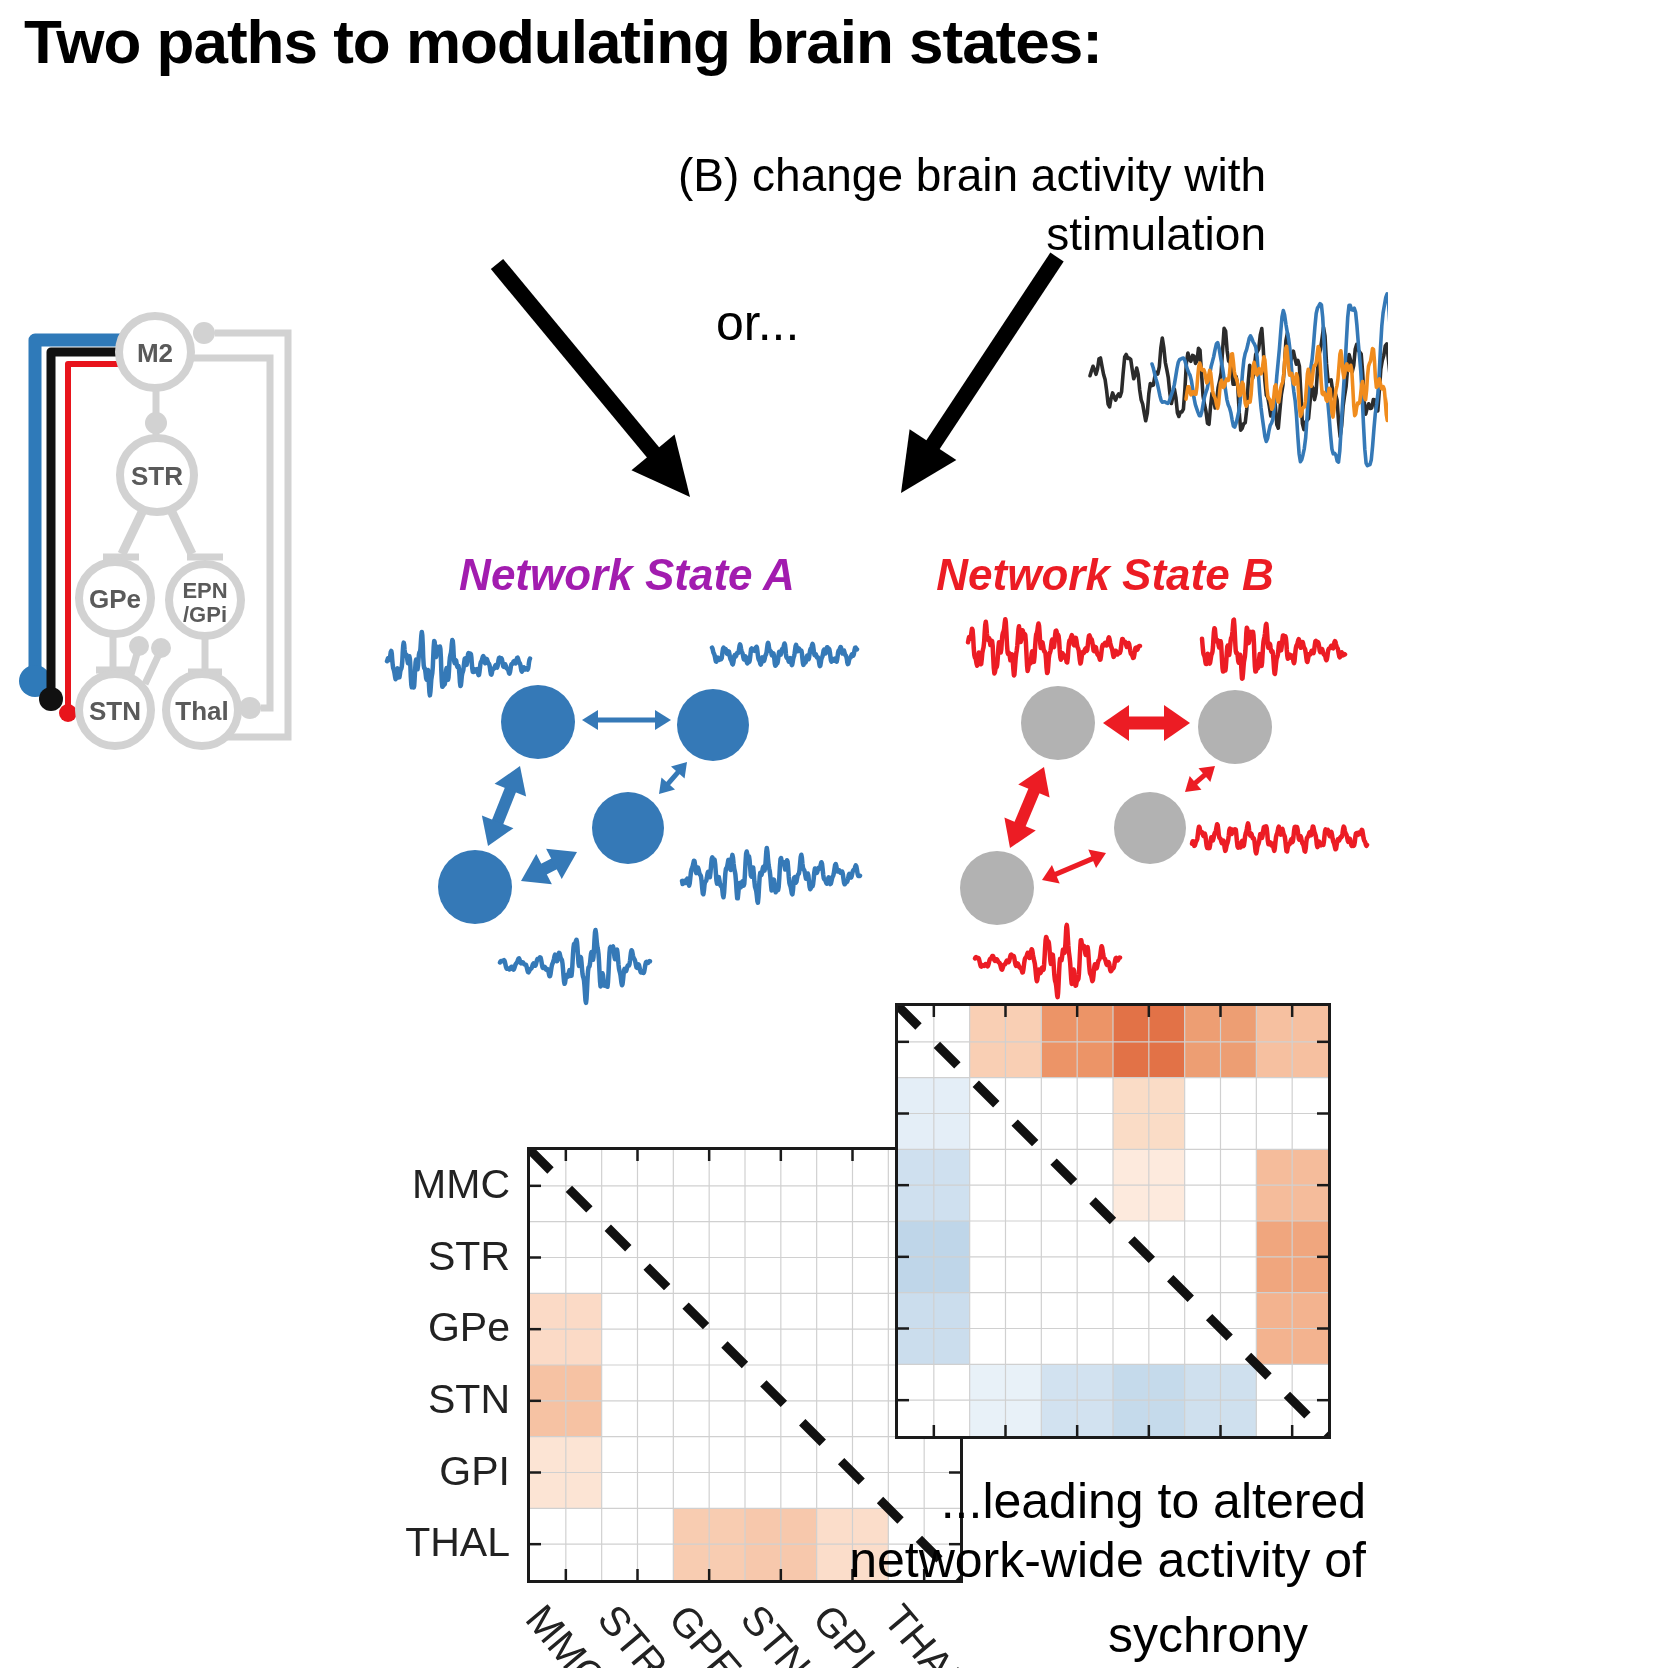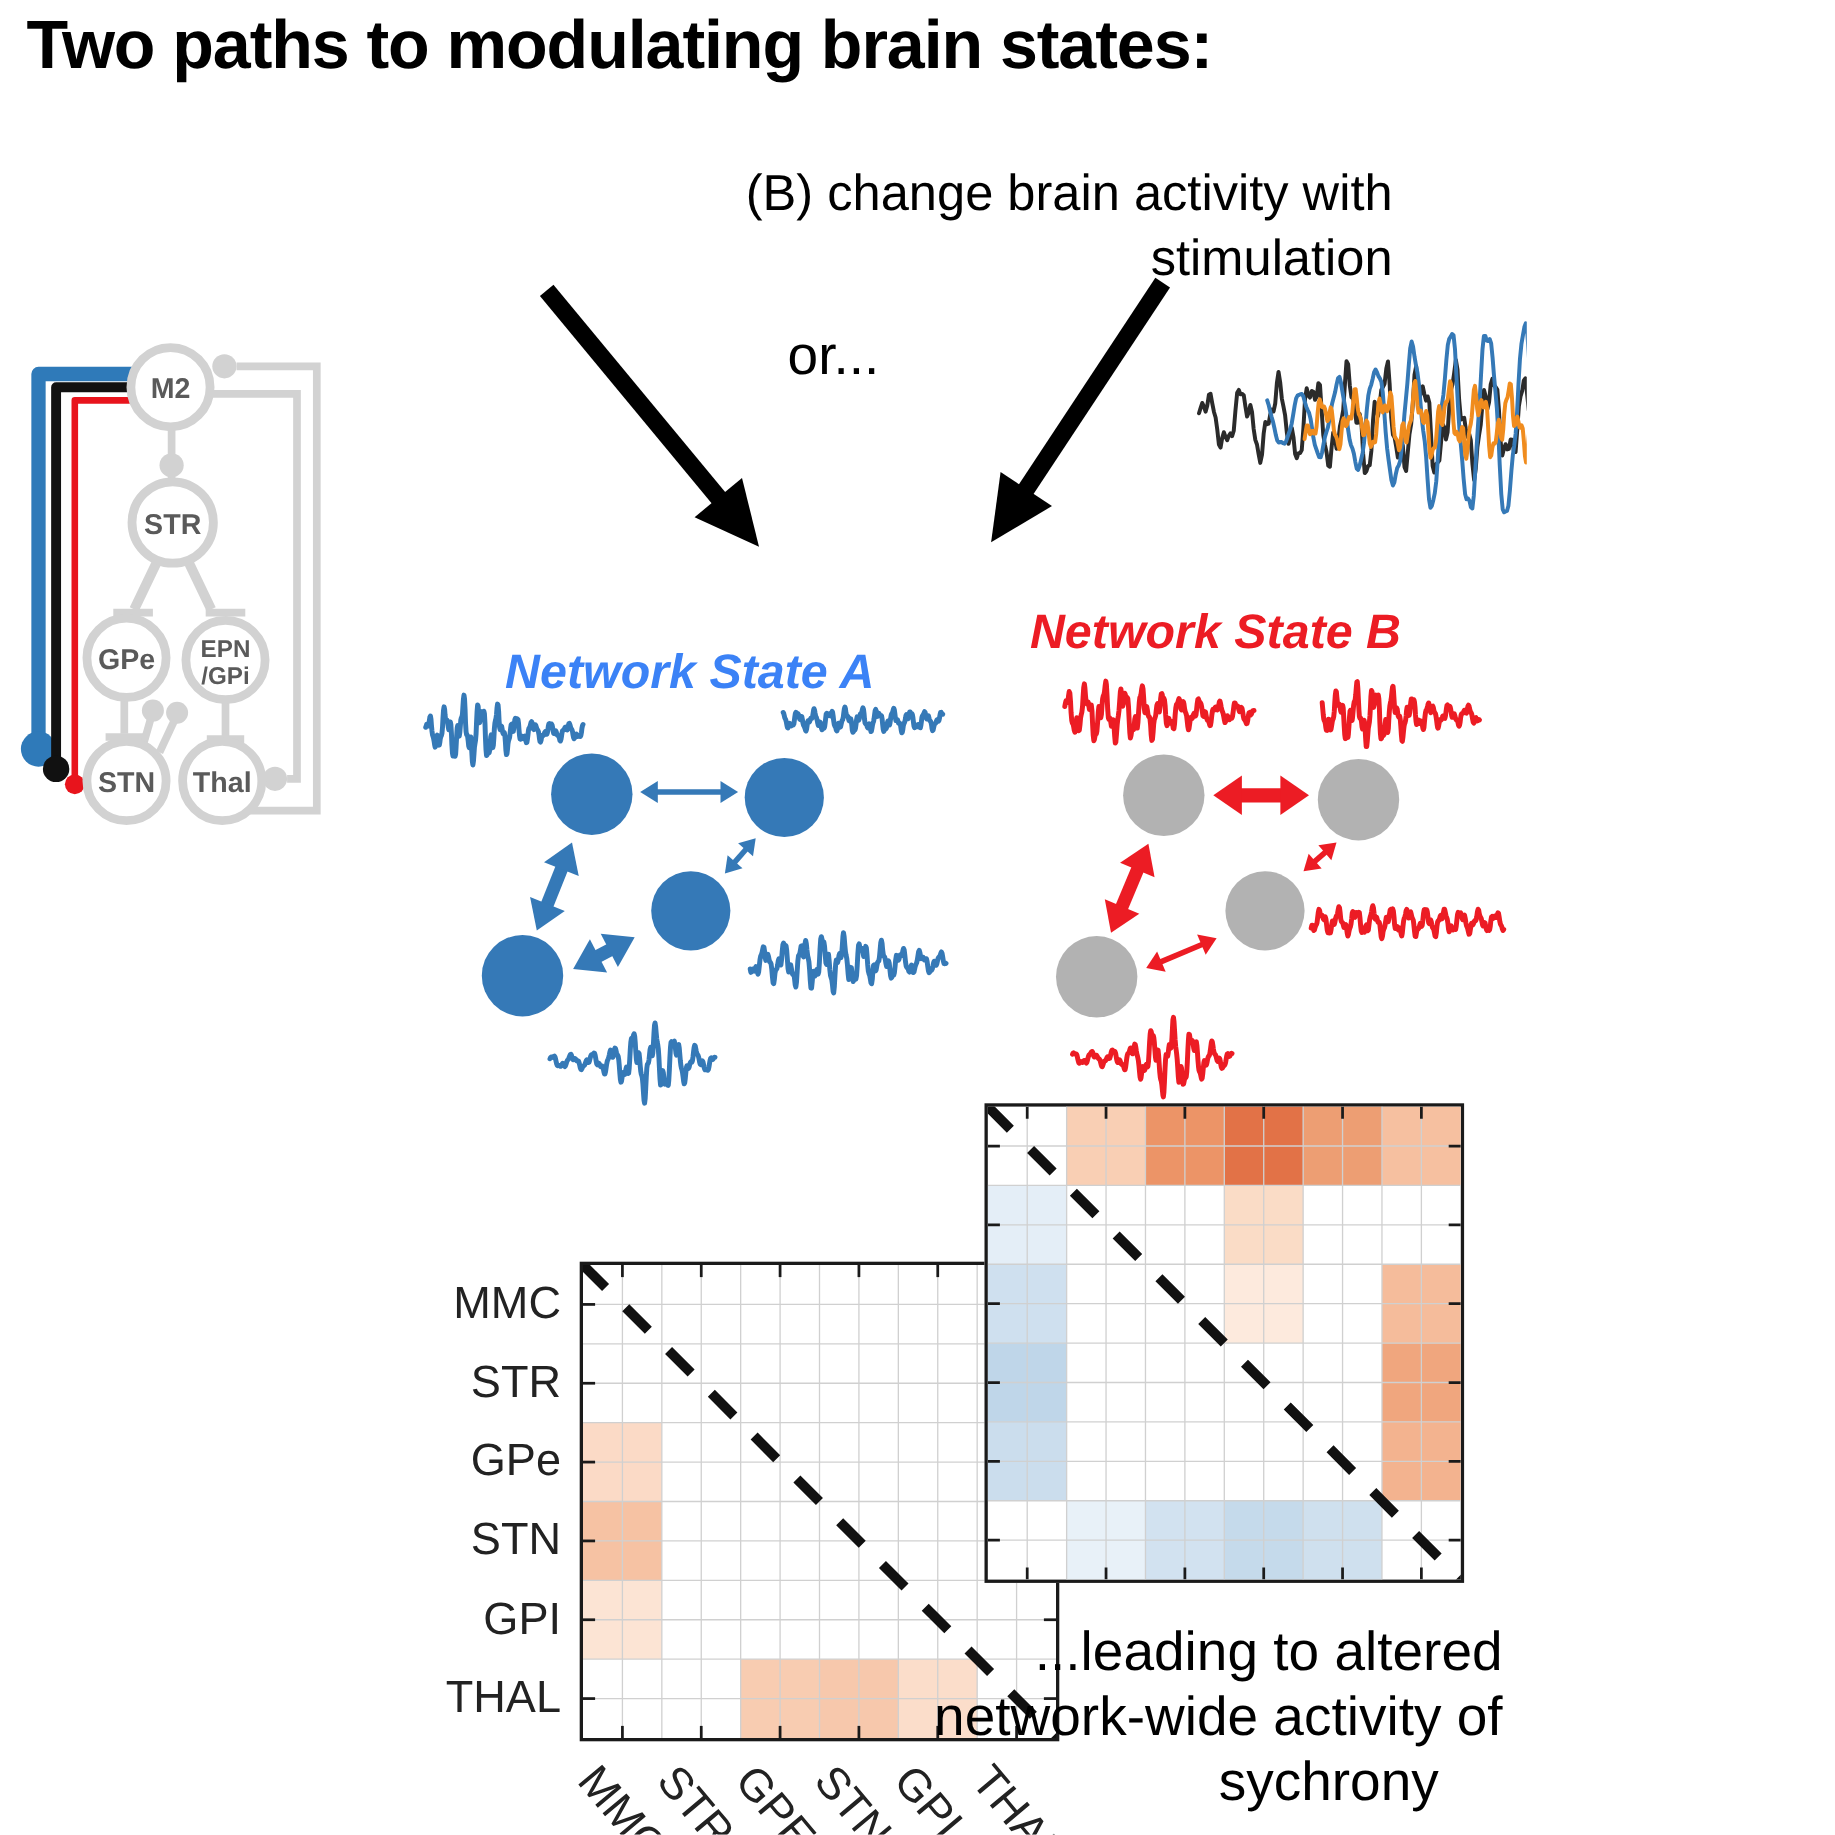--- a/index.html
+++ b/index.html
@@ -9,21 +9,21 @@
   .plabel{position:absolute;top:146px;font-size:46px;line-height:1.28;}
   .plabel.a{left:44px;}
   .plabel.b{right:122px;text-align:right;}
   .or{position:absolute;left:716px;top:294px;font-size:50px;}
   .net-title{position:absolute;top:550px;width:380px;text-align:center;
              font-size:44px;font-weight:bold;font-style:italic;}
   #nta{left:437px;}
   #ntb{left:915px;}
   .scalebar-label{position:absolute;left:1486px;top:460px;font-size:21px;}
   .conclusion{position:absolute;right:22px;top:1472px;text-align:right;font-size:50px;line-height:1.18;}
-  .conclusion .pad{padding-right:58px;}
+  .conclusion .pad{padding-right:58px;margin-top:16px;}
   .mat{position:absolute;background:#ffffff;border:3px solid #1a1a1a;}
   .mlabel{position:absolute;font-size:41px;color:#222;}
   .rowlab{width:220px;text-align:right;}
   .collab{transform-origin:0 0;transform:rotate(50deg);white-space:nowrap;}
   svg{position:absolute;display:block;}
 </style>
 </head>
 <body>
 
 <div class="canvas" id="canvas">
@@ -86,21 +86,21 @@
     </svg>
 
   <svg id="stim-plot" style="left:1078px;top:270px" width="480" height="225" viewBox="0 0 480 225">
       <path d="M12.0 105.7 L13.5 100.8 L15.0 96.3 L16.5 99.7 L18.0 104.3 L19.5 98.9 L21.0 88.8 L22.5 88.0 L24.1 96.9 L25.6 104.5 L27.1 109.5 L28.6 120.4 L30.1 134.1 L31.6 136.9 L33.1 128.2 L34.6 122.9 L36.1 127.1 L37.6 130.2 L39.1 126.2 L40.6 123.9 L42.1 126.5 L43.6 121.6 L45.1 103.6 L46.7 87.0 L48.2 84.5 L49.7 88.4 L51.2 88.1 L52.7 89.3 L54.2 99.6 L55.7 108.7 L57.2 105.0 L58.7 98.1 L60.2 104.4 L61.7 120.0 L63.2 129.9 L64.7 134.1 L66.2 142.9 L67.7 150.8 L69.3 143.2 L70.8 124.1 L72.3 113.6 L73.8 115.7 L75.3 115.1 L76.8 106.7 L78.3 102.3 L79.8 104.0 L81.3 96.8 L82.8 78.3 L84.3 68.1 L85.8 77.5 L87.3 92.3 L88.8 99.6 L90.3 107.7 L91.9 123.6 L93.4 133.5 L94.9 126.9 L96.4 119.1 L97.9 127.5 L99.4 142.8 L100.9 146.5 L102.4 142.0 L103.9 141.9 L105.4 139.2 L106.9 119.4 L108.4 92.8 L109.9 83.0 L111.4 89.4 L112.9 91.4 L114.5 85.4 L116.0 86.1 L117.5 93.5 L119.0 90.6 L120.5 78.3 L122.0 80.1 L123.5 103.0 L125.0 125.7 L126.5 134.5 L128.0 141.4 L129.5 153.3 L131.0 154.3 L132.5 137.1 L134.0 123.1 L135.5 128.5 L137.1 137.9 L138.6 131.5 L140.1 117.7 L141.6 111.2 L143.1 102.8 L144.6 80.0 L146.1 58.3 L147.6 61.0 L149.1 80.4 L150.6 91.1 L152.1 92.4 L153.6 101.1 L155.1 114.3 L156.6 114.3 L158.1 106.4 L159.7 115.4 L161.2 142.2 L162.7 160.1 L164.2 158.3 L165.7 153.6 L167.2 152.9 L168.7 139.9 L170.2 112.3 L171.7 95.2 L173.2 101.1 L174.7 108.3 L176.2 98.4 L177.7 84.5 L179.2 81.9 L180.7 79.0 L182.3 65.0 L183.8 58.6 L185.3 78.9 L186.8 110.1 L188.3 125.1 L189.8 127.6 L191.3 136.3 L192.8 146.0 L194.3 140.1 L195.8 128.5 L197.3 135.1 L198.8 154.5 L200.3 158.2 L201.8 141.2 L203.3 125.0 L204.9 115.4 L206.4 96.8 L207.9 70.9 L209.4 63.0 L210.9 78.7 L212.4 91.7 L213.9 86.8 L215.4 81.2 L216.9 88.3 L218.4 94.2 L219.9 90.4 L221.4 96.1 L222.9 124.4 L224.4 153.6 L225.9 159.6 L227.5 152.0 L229.0 150.5 L230.5 148.6 L232.0 132.5 L233.5 115.6 L235.0 118.3 L236.5 129.6 L238.0 123.0 L239.5 100.3 L241.0 84.6 L242.5 79.3 L244.0 68.8 L245.5 57.2 L247.0 66.0 L248.5 93.4 L250.1 111.4 L251.6 110.4 L253.1 109.9 L254.6 120.5 L256.1 127.2 L257.6 124.4 L259.1 130.3 L260.6 152.1 L262.1 166.5 L263.6 156.1 L265.1 136.3 L266.6 125.6 L268.1 116.4 L269.6 98.0 L271.1 84.5 L272.7 90.7 L274.2 101.9 L275.7 95.7 L277.2 79.3 L278.7 74.4 L280.2 80.3 L281.7 81.9 L283.2 84.1 L284.7 103.1 L286.2 131.4 L287.7 144.1 L289.2 138.0 L290.7 133.8 L292.2 138.5 L293.7 138.0 L295.3 129.6 L296.8 129.7 L298.3 140.5 L299.8 140.9 L301.3 121.1 L302.8 99.3 L304.3 90.4 L305.8 85.4 L307.3 75.8 L308.8 73.9 L310.3 88.4 L311.8 102.9 L313.3 101.0 L314.8 93.1 L316.3 97.0 L317.9 108.5 L319.4 114.3 L320.9 119.5 L322.4 135.5 L323.9 152.9 L325.4 152.4 L326.9 137.3 L328.4 127.0 L329.9 125.2 L331.4 119.3 L332.9 109.1 L334.4 107.6 L335.9 113.6 L337.4 109.8 L338.9 92.6 L340.5 79.6 L342.0 80.4 L343.5 84.8 L345.0 85.9 L346.5 93.5 L348.0 111.3 L349.5 124.1 L351.0 121.7 L352.5 116.1 L354.0 120.6 L355.5 128.9 L357.0 130.5 L358.5 130.8 L360.0 137.8 L361.5 142.4 L363.1 131.9 L364.6 113.5 L366.1 103.4 L367.6 101.8 L369.1 97.9 L370.6 92.5 L372.1 95.1 L373.6 102.5 L375.1 101.1 L376.6 91.5 L378.1 88.5 L379.6 96.9 L381.1 106.0 L382.6 111.0 L384.1 119.4 L385.7 132.3 L387.2 137.5 L388.7 130.1 L390.2 122.3 L391.7 123.2 L393.2 125.9 L394.7 122.7 L396.2 119.0 L397.7 120.4 L399.2 118.9 L400.7 107.1 L402.2 93.3 L403.7 89.6 L405.2 93.3 L406.7 94.9 L408.3 95.8 L409.8 102.6 L411.3 110.9 L412.8 111.2 L414.3 106.2 L415.8 107.7 L417.3 116.8 L418.8 123.8 L420.3 125.9 L421.8 129.4 L423.3 134.2 L424.8 131.5 L426.3 120.3 L427.8 111.7 L429.3 111.3 L430.9 111.9 L432.4 108.1 L433.9 105.0 L435.4 106.3 L436.9 105.1 L438.4 97.4 L439.9 91.2 L441.4 94.4 L442.9 102.5 L444.4 107.3 L445.9 110.7 L447.4 117.4 L448.9 123.2 L450.4 121.6 L451.9 116.7 L453.5 117.8 L455.0 123.6 L456.5 125.9 L458.0 123.6 L459.5 122.5 L461.0 121.9 L462.5 115.7 L464.0 105.1" fill="none" stroke="#2b2b2b" stroke-width="3.6" stroke-linejoin="round" stroke-linecap="round"></path>
       <path d="M74.0 94.0 L75.3 98.0 L76.6 103.6 L77.9 108.7 L79.3 113.5 L80.6 119.3 L81.9 125.7 L83.2 130.6 L84.5 132.3 L85.8 131.9 L87.1 131.9 L88.4 132.9 L89.8 133.4 L91.1 131.5 L92.4 127.6 L93.7 123.7 L95.0 120.0 L96.3 114.9 L97.6 107.1 L99.0 98.5 L100.3 92.2 L101.6 89.6 L102.9 89.0 L104.2 88.3 L105.5 88.1 L106.8 90.3 L108.1 95.0 L109.5 99.7 L110.8 102.8 L112.1 105.4 L113.4 110.6 L114.7 119.0 L116.0 127.9 L117.3 134.4 L118.7 138.6 L120.0 142.3 L121.3 145.6 L122.6 145.8 L123.9 141.3 L125.2 133.7 L126.5 127.1 L127.8 122.8 L129.2 118.6 L130.5 111.9 L131.8 103.6 L133.1 96.5 L134.4 91.6 L135.7 86.6 L137.0 79.9 L138.4 73.8 L139.7 72.6 L141.0 77.6 L142.3 85.7 L143.6 93.2 L144.9 100.2 L146.2 109.2 L147.5 120.1 L148.9 129.6 L150.2 134.8 L151.5 137.7 L152.8 142.4 L154.1 149.8 L155.4 156.1 L156.7 157.1 L158.1 153.2 L159.4 147.8 L160.7 141.9 L162.0 132.7 L163.3 118.4 L164.6 102.0 L165.9 89.7 L167.2 83.4 L168.6 79.6 L169.9 74.3 L171.2 68.3 L172.5 65.9 L173.8 68.3 L175.1 71.9 L176.4 74.0 L177.8 77.2 L179.1 86.9 L180.4 103.9 L181.7 122.8 L183.0 137.4 L184.3 147.7 L185.6 157.1 L186.9 166.4 L188.3 171.4 L189.6 168.6 L190.9 161.1 L192.2 155.4 L193.5 153.2 L194.8 149.5 L196.1 138.8 L197.5 122.4 L198.8 106.2 L200.1 92.7 L201.4 78.9 L202.7 62.1 L204.0 46.8 L205.3 40.5 L206.6 45.1 L208.0 54.7 L209.3 62.4 L210.6 68.8 L211.9 79.0 L213.2 94.5 L214.5 110.1 L215.8 121.4 L217.2 131.0 L218.5 145.6 L219.8 165.8 L221.1 183.7 L222.4 191.6 L223.7 189.8 L225.0 184.7 L226.3 178.6 L227.7 167.5 L229.0 148.2 L230.3 125.2 L231.6 107.5 L232.9 97.5 L234.2 88.8 L235.5 74.6 L236.9 56.9 L238.2 43.5 L239.5 38.0 L240.8 36.0 L242.1 33.7 L243.4 34.8 L244.7 47.2 L246.0 71.4 L247.4 98.5 L248.7 119.3 L250.0 133.9 L251.3 148.6 L252.6 165.5 L253.9 179.0 L255.2 183.8 L256.6 183.3 L257.9 185.3 L259.2 191.1 L260.5 192.2 L261.8 180.8 L263.1 159.0 L264.4 135.7 L265.7 115.5 L267.1 95.0 L268.4 70.7 L269.7 47.8 L271.0 35.4 L272.3 35.4 L273.6 39.7 L274.9 40.1 L276.3 38.2 L277.6 42.2 L278.9 55.2 L280.2 71.8 L281.5 86.3 L282.8 101.4 L284.1 123.6 L285.4 152.9 L286.8 179.2 L288.1 193.1 L289.4 195.7 L290.7 195.0 L292.0 194.5 L293.3 189.7 L294.6 176.2 L296.0 158.1 L297.3 143.6 L298.6 134.7 L299.9 123.8 L301.2 103.9 L302.5 78.1 L303.8 56.1 L305.1 42.9 L306.5 34.7 L307.8 27.3 L309.1 23.9 L310.4 31.7 L311.7 50.9 L313.0 72.6 L314.3 88.2 L315.7 98.9 L317.0 111.9 L318.3 130.2 L319.6 148.4 L320.9 160.7 L322.2 169.1 L323.5 179.5 L324.8 192.0 L326.2 198.6 L327.5 192.2 L328.8 175.3 L330.1 156.7 L331.4 141.1 L332.7 125.3 L334.0 105.7 L335.4 85.9 L336.7 72.8 L338.0 67.7 L339.3 64.1 L340.6 55.9 L341.9 45.8 L343.2 41.5 L344.5 46.6 L345.9 56.9 L347.2 67.4 L348.5 79.3 L349.8 97.3 L351.1 120.7 L352.4 141.9 L353.7 154.1 L355.1 158.7 L356.4 162.4 L357.7 168.0 L359.0 171.8 L360.3 169.5 L361.6 162.9 L362.9 157.2 L364.2 153.2 L365.6 145.6 L366.9 130.0 L368.2 109.3 L369.5 91.1 L370.8 79.1 L372.1 70.9 L373.4 63.1 L374.8 57.3 L376.1 57.9 L377.4 65.3 L378.7 74.0 L380.0 79.2 L381.3 82.4 L382.6 89.0 L383.9 101.2 L385.3 115.2 L386.6 126.8 L387.9 136.2 L389.2 146.6 L390.5 157.7 L391.8 164.8 L393.1 163.8 L394.5 156.5 L395.8 148.5 L397.1 142.6 L398.4 136.5 L399.7 127.4 L401.0 116.7 L402.3 108.1 L403.6 102.5 L405.0 96.6 L406.3 87.5 L407.6 77.2 L408.9 70.9 L410.2 70.7 L411.5 74.4 L412.8 78.6 L414.2 83.7 L415.5 92.0 L416.8 103.4 L418.1 114.1 L419.4 120.7 L420.7 124.3 L422.0 128.6 L423.3 135.1 L424.7 141.4 L426.0 144.5 L427.3 144.6 L428.6 144.3 L429.9 143.9 L431.2 140.8 L432.5 132.9 L433.9 122.1 L435.2 112.3 L436.5 105.9 L437.8 101.1 L439.1 95.8 L440.4 90.7 L441.7 88.0 L443.0 88.4 L444.4 89.4 L445.7 88.9 L447.0 88.1 L448.3 90.1 L449.6 96.0 L450.9 103.8 L452.2 110.8 L453.6 116.8 L454.9 123.2 L456.2 130.2 L457.5 135.4 L458.8 136.6 L460.1 135.0 L461.4 133.4 L462.7 133.1 L464.1 132.5 L465.4 129.7 L466.7 125.1 L468.0 120.5" fill="none" stroke="#3579b7" stroke-width="3.6" stroke-linejoin="round" stroke-linecap="round"></path>
       <path d="M108.0 129.1 L109.0 122.4 L110.0 116.7 L111.0 116.8 L111.9 121.2 L112.9 124.8 L113.9 124.3 L114.9 121.9 L115.9 121.8 L116.9 124.2 L117.9 124.2 L118.9 117.6 L119.8 105.9 L120.8 95.9 L121.8 93.0 L122.8 96.2 L123.8 99.9 L124.8 100.4 L125.8 99.7 L126.7 102.1 L127.7 108.0 L128.7 112.8 L129.7 111.4 L130.7 105.0 L131.7 100.3 L132.7 102.9 L133.7 111.9 L134.6 120.8 L135.6 125.2 L136.6 126.7 L137.6 129.7 L138.6 135.1 L139.6 138.3 L140.6 134.0 L141.5 123.3 L142.5 113.2 L143.5 110.3 L144.5 113.8 L145.5 117.4 L146.5 116.2 L147.5 111.8 L148.5 109.2 L149.4 110.3 L150.4 110.5 L151.4 104.6 L152.4 93.3 L153.4 84.1 L154.4 83.8 L155.4 92.0 L156.3 101.5 L157.3 106.7 L158.3 108.4 L159.3 112.0 L160.3 119.2 L161.3 125.7 L162.3 125.3 L163.3 118.4 L164.2 112.2 L165.2 114.0 L166.2 123.5 L167.2 133.1 L168.2 136.3 L169.2 134.0 L170.2 131.7 L171.1 132.4 L172.1 132.0 L173.1 124.5 L174.1 110.1 L175.1 96.7 L176.1 92.3 L177.1 97.2 L178.1 103.7 L179.0 104.8 L180.0 101.1 L181.0 98.6 L182.0 100.8 L183.0 103.9 L184.0 101.6 L185.0 93.3 L185.9 86.7 L186.9 90.0 L187.9 103.2 L188.9 118.1 L189.9 126.7 L190.9 128.6 L191.9 129.9 L192.9 134.7 L193.8 139.3 L194.8 136.9 L195.8 126.8 L196.8 116.5 L197.8 114.8 L198.8 122.3 L199.8 130.9 L200.7 132.1 L201.7 125.5 L202.7 117.9 L203.7 114.4 L204.7 112.2 L205.7 104.7 L206.7 90.9 L207.7 78.4 L208.6 76.3 L209.6 85.9 L210.6 98.6 L211.6 105.1 L212.6 104.5 L213.6 103.3 L214.6 107.1 L215.5 113.2 L216.5 114.5 L217.5 109.0 L218.5 103.7 L219.5 107.7 L220.5 122.2 L221.5 138.3 L222.5 146.2 L223.4 144.1 L224.4 139.1 L225.4 137.3 L226.4 137.0 L227.4 131.2 L228.4 117.8 L229.4 103.9 L230.3 99.2 L231.3 105.5 L232.3 114.6 L233.3 116.3 L234.3 108.9 L235.3 99.6 L236.3 95.5 L237.3 95.4 L238.2 92.6 L239.2 84.2 L240.2 76.6 L241.2 79.2 L242.2 94.1 L243.2 112.5 L244.2 123.6 L245.1 124.6 L246.1 122.5 L247.1 124.4 L248.1 129.7 L249.1 131.2 L250.1 125.4 L251.1 118.2 L252.1 118.9 L253.0 129.9 L254.0 142.9 L255.0 147.1 L256.0 139.6 L257.0 127.7 L258.0 119.6 L259.0 115.6 L259.9 109.3 L260.9 97.0 L261.9 84.3 L262.9 80.8 L263.9 89.2 L264.9 101.8 L265.9 107.6 L266.9 103.4 L267.8 96.0 L268.8 93.8 L269.8 97.5 L270.8 100.5 L271.8 98.3 L272.8 95.3 L273.8 100.3 L274.7 116.1 L275.7 135.0 L276.7 145.6 L277.7 144.0 L278.7 137.0 L279.7 133.0 L280.7 133.5 L281.7 132.3 L282.6 124.8 L283.6 115.0 L284.6 111.6 L285.6 118.1 L286.6 127.7 L287.6 129.7 L288.6 120.3 L289.5 106.1 L290.5 96.4 L291.5 93.3 L292.5 91.3 L293.5 85.3 L294.5 78.6 L295.5 79.4 L296.5 91.3 L297.4 107.5 L298.4 117.3 L299.4 116.4 L300.4 110.6 L301.4 108.8 L302.4 113.3 L303.4 118.5 L304.3 118.9 L305.3 116.7 L306.3 119.4 L307.3 130.7 L308.3 144.4 L309.3 150.4 L310.3 144.3 L311.3 131.7 L312.2 122.0 L313.2 118.2 L314.2 115.5 L315.2 108.7 L316.2 99.7 L317.2 95.7 L318.2 100.8 L319.1 109.9 L320.1 113.3 L321.1 106.7 L322.1 95.3 L323.1 88.3 L324.1 89.0 L325.1 92.7 L326.1 93.8 L327.0 93.2 L328.0 97.1 L329.0 109.3 L330.0 125.0 L331.0 134.8 L332.0 133.7 L333.0 126.5 L333.9 121.9 L334.9 123.4 L335.9 126.8 L336.9 126.4 L337.9 122.5 L338.9 121.1 L339.9 126.3 L340.9 134.1 L341.8 136.0 L342.8 127.7 L343.8 113.5 L344.8 102.3 L345.8 98.3 L346.8 97.8 L347.8 95.4 L348.7 90.9 L349.7 89.8 L350.7 96.0 L351.7 106.3 L352.7 112.4 L353.7 109.8 L354.7 102.3 L355.7 98.0 L356.6 100.9 L357.6 107.6 L358.6 112.1 L359.6 113.7 L360.6 116.8 L361.6 125.3 L362.6 136.2 L363.5 142.1 L364.5 138.4 L365.5 128.5 L366.5 120.3 L367.5 118.1 L368.5 119.2 L369.5 118.1 L370.5 113.7 L371.4 110.4 L372.4 112.2 L373.4 117.0 L374.4 118.2 L375.4 111.5 L376.4 100.1 L377.4 91.6 L378.3 90.3 L379.3 93.8 L380.3 96.6 L381.3 97.2 L382.3 99.0 L383.3 105.8 L384.3 115.7 L385.3 122.5 L386.2 121.7 L387.2 115.8 L388.2 111.7 L389.2 113.6 L390.2 119.4 L391.2 123.6 L392.2 124.1 L393.1 124.2 L394.1 127.4 L395.1 132.8 L396.1 134.6 L397.1 128.8 L398.1 117.8 L399.1 108.3 L400.1 104.9 L401.0 105.9 L402.0 106.3 L403.0 104.0 L404.0 101.7" fill="none" stroke="#f08c1e" stroke-width="3.6" stroke-linejoin="round" stroke-linecap="round"></path>
       <line x1="410" y1="183" x2="467" y2="183" stroke="#000" stroke-width="8"></line>
     </svg>
   <div class="scalebar-label">100ms</div>
 
-  <div class="net-title" id="nta" style="color: #3b82f6; margin-top: 36px;">Network State A</div>
+  <div class="net-title" id="nta" style="color: #a21caf;">Network State A</div>
   <div class="net-title" id="ntb" style="color: rgb(236, 28, 36);">Network State B</div>
 
   <svg id="net-a" style="left:370px;top:590px" width="510" height="455" viewBox="0 0 510 455">
       <path d="M17.0 71.2 L17.5 69.8 L18.0 68.3 L18.4 68.1 L18.9 69.2 L19.4 69.9 L19.9 68.7 L20.3 65.3 L20.8 61.9 L21.3 60.9 L21.8 63.7 L22.2 69.2 L22.7 74.6 L23.2 78.1 L23.7 79.6 L24.1 81.0 L24.6 83.6 L25.1 87.0 L25.6 89.2 L26.1 88.3 L26.5 84.4 L27.0 80.1 L27.5 78.3 L28.0 80.3 L28.4 84.4 L28.9 87.4 L29.4 87.3 L29.9 84.5 L30.3 81.3 L30.8 79.6 L31.3 78.7 L31.8 76.5 L32.3 71.0 L32.7 63.0 L33.2 55.7 L33.7 52.6 L34.2 54.8 L34.6 59.9 L35.1 64.3 L35.6 65.8 L36.1 65.0 L36.5 64.8 L37.0 67.1 L37.5 70.9 L38.0 73.3 L38.5 72.1 L38.9 68.6 L39.4 66.3 L39.9 68.9 L40.4 76.8 L40.8 86.9 L41.3 94.5 L41.8 97.3 L42.3 96.7 L42.7 95.7 L43.2 96.4 L43.7 97.5 L44.2 95.8 L44.6 89.4 L45.1 80.0 L45.6 72.1 L46.1 69.6 L46.6 72.7 L47.0 77.5 L47.5 79.3 L48.0 76.0 L48.5 69.9 L48.9 64.7 L49.4 62.5 L49.9 61.9 L50.4 59.3 L50.8 53.1 L51.3 45.7 L51.8 41.9 L52.3 45.3 L52.8 55.2 L53.2 66.9 L53.7 75.1 L54.2 78.0 L54.7 78.1 L55.1 79.4 L55.6 83.4 L56.1 88.1 L56.6 89.7 L57.0 86.8 L57.5 81.9 L58.0 80.0 L58.5 84.4 L58.9 93.5 L59.4 102.2 L59.9 105.4 L60.4 102.0 L60.9 95.3 L61.3 89.4 L61.8 86.1 L62.3 83.1 L62.8 77.1 L63.2 67.3 L63.7 56.9 L64.2 50.9 L64.7 52.2 L65.1 58.7 L65.6 65.2 L66.1 67.0 L66.6 63.9 L67.0 59.1 L67.5 56.9 L68.0 58.3 L68.5 60.8 L69.0 61.2 L69.4 58.7 L69.9 56.5 L70.4 58.9 L70.9 67.8 L71.3 80.4 L71.8 91.4 L72.3 96.8 L72.8 96.3 L73.2 93.7 L73.7 92.6 L74.2 93.6 L74.7 94.3 L75.2 91.8 L75.6 86.0 L76.1 80.1 L76.6 78.0 L77.1 81.0 L77.5 86.5 L78.0 89.7 L78.5 87.5 L79.0 80.6 L79.4 72.8 L79.9 67.4 L80.4 64.9 L80.9 63.0 L81.4 59.3 L81.8 54.0 L82.3 50.1 L82.8 50.9 L83.3 56.8 L83.7 65.1 L84.2 71.4 L84.7 73.3 L85.2 71.8 L85.6 70.0 L86.1 70.5 L86.6 73.4 L87.1 76.2 L87.5 77.1 L88.0 76.2 L88.5 76.0 L89.0 79.0 L89.5 85.3 L89.9 92.1 L90.4 96.0 L90.9 95.2 L91.4 90.9 L91.8 86.2 L92.3 83.3 L92.8 81.9 L93.3 80.2 L93.7 76.8 L94.2 72.2 L94.7 68.7 L95.2 68.3 L95.7 70.9 L96.1 74.0 L96.6 74.9 L97.1 72.5 L97.6 68.2 L98.0 64.5 L98.5 63.1 L99.0 63.7 L99.5 64.5 L99.9 64.3 L100.4 63.6 L100.9 64.2 L101.4 67.6 L101.8 73.1 L102.3 78.7 L102.8 81.9 L103.3 82.0 L103.8 80.4 L104.2 79.1 L104.7 79.3 L105.2 80.6 L105.7 81.5 L106.1 81.0 L106.6 79.7 L107.1 79.2 L107.6 80.4 L108.0 83.0 L108.5 85.1 L109.0 84.8 L109.5 81.8 L110.0 77.6 L110.4 74.0 L110.9 72.0 L111.4 71.2 L111.9 70.3 L112.3 68.6 L112.8 66.8 L113.3 66.1 L113.8 67.4 L114.2 70.2 L114.7 72.6 L115.2 73.2 L115.7 71.9 L116.1 69.9 L116.6 68.9 L117.1 69.6 L117.6 71.2 L118.1 72.7 L118.5 73.4 L119.0 73.9 L119.5 75.2 L120.0 78.0 L120.4 81.4 L120.9 84.1 L121.4 84.6 L121.9 83.0 L122.3 80.6 L122.8 79.0 L123.3 78.5 L123.8 78.7 L124.3 78.4 L124.7 77.2 L125.2 75.8 L125.7 75.1 L126.2 75.8 L126.6 77.1 L127.1 77.5 L127.6 76.2 L128.1 73.2 L128.5 70.1 L129.0 68.1 L129.5 67.7 L130.0 68.2 L130.4 68.5 L130.9 68.3 L131.4 68.2 L131.9 69.2 L132.4 71.6 L132.8 74.5 L133.3 76.6 L133.8 76.9 L134.3 75.8 L134.7 74.5 L135.2 74.3 L135.7 75.5 L136.2 77.2 L136.6 78.3 L137.1 78.7 L137.6 78.8 L138.1 79.6 L138.6 81.3 L139.0 83.1 L139.5 83.6 L140.0 82.1 L140.5 79.1 L140.9 76.2 L141.4 74.3 L141.9 73.8 L142.4 73.8 L142.8 73.3 L143.3 72.1 L143.8 71.1 L144.3 71.0 L144.7 72.0 L145.2 73.3 L145.7 73.5 L146.2 72.1 L146.7 69.8 L147.1 67.9 L147.6 67.6 L148.1 68.8 L148.6 70.6 L149.0 72.0 L149.5 72.7 L150.0 73.6 L150.5 75.4 L150.9 78.0 L151.4 80.5 L151.9 81.6 L152.4 80.8 L152.8 79.0 L153.3 77.5 L153.8 77.3 L154.3 78.2 L154.8 79.3 L155.2 79.5 L155.7 78.9 L156.2 78.3 L156.7 78.4 L157.1 79.1 L157.6 79.5 L158.1 78.5 L158.6 75.8 L159.0 72.3 L159.5 69.7 L160.0 68.6" fill="none" stroke="#3579b7" stroke-width="4.5" stroke-linejoin="round" stroke-linecap="round"></path>
       <path d="M342.0 57.7 L342.5 58.6 L343.0 60.7 L343.4 62.5 L343.9 63.5 L344.4 64.6 L344.9 66.6 L345.4 69.4 L345.9 71.5 L346.4 71.7 L346.8 70.0 L347.3 68.1 L347.8 67.6 L348.3 68.6 L348.8 69.8 L349.3 69.9 L349.7 69.0 L350.2 68.4 L350.7 68.6 L351.2 69.0 L351.7 68.1 L352.1 65.2 L352.6 61.4 L353.1 58.4 L353.6 57.6 L354.1 58.4 L354.6 59.2 L355.1 59.2 L355.5 59.0 L356.0 59.8 L356.5 61.8 L357.0 63.7 L357.5 64.1 L357.9 62.7 L358.4 61.3 L358.9 61.5 L359.4 63.8 L359.9 66.9 L360.4 69.1 L360.9 70.0 L361.3 70.8 L361.8 72.2 L362.3 74.0 L362.8 74.5 L363.3 72.7 L363.8 69.3 L364.2 66.2 L364.7 65.2 L365.2 65.8 L365.7 66.4 L366.2 65.7 L366.6 64.1 L367.1 63.0 L367.6 63.0 L368.1 63.1 L368.6 61.9 L369.1 59.0 L369.6 55.7 L370.0 54.3 L370.5 55.6 L371.0 58.4 L371.5 60.8 L372.0 62.1 L372.4 63.0 L372.9 64.8 L373.4 67.5 L373.9 69.5 L374.4 69.6 L374.9 67.8 L375.4 66.4 L375.8 66.9 L376.3 69.5 L376.8 72.2 L377.3 73.4 L377.8 72.9 L378.3 72.0 L378.7 71.9 L379.2 71.9 L379.7 70.5 L380.2 66.8 L380.7 62.2 L381.1 59.0 L381.6 58.5 L382.1 59.8 L382.6 60.8 L383.1 60.5 L383.6 59.3 L384.1 58.9 L384.5 59.8 L385.0 60.8 L385.5 60.4 L386.0 58.4 L386.5 56.7 L386.9 57.5 L387.4 61.0 L387.9 65.4 L388.4 68.6 L388.9 70.0 L389.4 70.7 L389.9 72.0 L390.3 73.9 L390.8 74.5 L391.3 72.9 L391.8 69.8 L392.3 67.4 L392.8 67.5 L393.2 69.5 L393.7 71.1 L394.2 70.6 L394.7 68.4 L395.2 66.2 L395.6 65.0 L396.1 64.2 L396.6 62.0 L397.1 58.1 L397.6 54.3 L398.1 52.8 L398.6 54.4 L399.0 57.7 L399.5 60.2 L400.0 60.9 L400.5 60.9 L401.0 61.7 L401.4 63.6 L401.9 65.4 L402.4 65.4 L402.9 64.1 L403.4 63.4 L403.9 65.4 L404.4 69.5 L404.8 73.7 L405.3 75.7 L405.8 75.3 L406.3 74.1 L406.8 73.7 L407.3 73.5 L407.7 72.1 L408.2 68.6 L408.7 64.3 L409.2 61.7 L409.7 61.9 L410.1 63.7 L410.6 64.8 L411.1 63.6 L411.6 61.1 L412.1 59.1 L412.6 58.6 L413.1 58.5 L413.5 57.4 L414.0 55.1 L414.5 53.5 L415.0 54.8 L415.5 58.9 L415.9 63.8 L416.4 67.1 L416.9 68.1 L417.4 68.1 L417.9 68.9 L418.4 70.7 L418.9 71.7 L419.3 70.9 L419.8 69.0 L420.3 68.1 L420.8 69.7 L421.3 72.8 L421.8 75.1 L422.2 74.7 L422.7 72.0 L423.2 69.0 L423.7 67.0 L424.2 65.7 L424.6 63.4 L425.1 59.7 L425.6 56.1 L426.1 54.9 L426.6 56.6 L427.1 59.6 L427.6 61.3 L428.0 60.7 L428.5 59.2 L429.0 58.5 L429.5 59.5 L430.0 60.8 L430.4 61.0 L430.9 60.4 L431.4 60.7 L431.9 63.5 L432.4 68.4 L432.9 72.9 L433.4 74.9 L433.8 74.3 L434.3 73.0 L434.8 72.4 L435.3 72.6 L435.8 72.0 L436.3 69.8 L436.7 67.0 L437.2 65.5 L437.7 66.4 L438.2 68.4 L438.7 69.1 L439.1 67.2 L439.6 63.6 L440.1 60.5 L440.6 58.9 L441.1 58.3 L441.6 57.1 L442.1 55.1 L442.5 53.9 L443.0 55.1 L443.5 58.8 L444.0 62.8 L444.5 65.1 L444.9 65.0 L445.4 64.1 L445.9 64.3 L446.4 65.9 L446.9 67.4 L447.4 67.8 L447.9 67.4 L448.3 67.8 L448.8 70.3 L449.3 73.8 L449.8 76.1 L450.3 75.6 L450.8 72.9 L451.2 69.8 L451.7 68.0 L452.2 67.0 L452.7 65.5 L453.2 63.0 L453.6 60.4 L454.1 59.6 L454.6 60.9 L455.1 62.9 L455.6 63.3 L456.1 61.5 L456.6 58.8 L457.0 57.2 L457.5 57.3 L458.0 58.3 L458.5 58.8 L459.0 58.8 L459.4 59.6 L459.9 62.3 L460.4 66.5 L460.9 70.2 L461.4 71.6 L461.9 70.7 L462.4 69.4 L462.8 69.1 L463.3 69.9 L463.8 70.5 L464.3 69.9 L464.8 68.7 L465.3 68.4 L465.7 69.7 L466.2 71.4 L466.7 71.6 L467.2 69.3 L467.7 65.6 L468.1 62.3 L468.6 60.7 L469.1 60.1 L469.6 59.4 L470.1 58.0 L470.6 57.0 L471.1 57.8 L471.5 60.2 L472.0 62.7 L472.5 63.5 L473.0 62.4 L473.5 60.9 L474.0 60.7 L474.4 62.1 L474.9 64.0 L475.4 65.2 L475.9 65.7 L476.4 66.9 L476.9 69.3 L477.3 72.4 L477.8 74.2 L478.3 73.7 L478.8 71.4 L479.3 69.0 L479.8 67.9 L480.2 67.8 L480.7 67.4 L481.2 66.2 L481.7 64.6 L482.2 64.1 L482.6 64.8 L483.1 65.7 L483.6 65.1 L484.1 62.7 L484.6 59.7 L485.1 57.7 L485.6 57.6 L486.0 58.4 L486.5 59.1 L487.0 59.3" fill="none" stroke="#3579b7" stroke-width="4.5" stroke-linejoin="round" stroke-linecap="round"></path>
       <path d="M312.0 290.9 L312.6 294.0 L313.2 293.5 L313.8 291.7 L314.4 291.0 L315.0 292.0 L315.6 292.8 L316.2 291.9 L316.7 289.7 L317.3 288.7 L317.9 290.5 L318.5 293.9 L319.1 295.6 L319.7 293.4 L320.3 288.0 L320.9 282.5 L321.5 279.3 L322.1 277.9 L322.7 276.3 L323.3 273.4 L323.9 270.8 L324.5 271.1 L325.1 275.2 L325.6 280.4 L326.2 283.1 L326.8 281.9 L327.4 278.9 L328.0 277.6 L328.6 279.4 L329.2 282.5 L329.8 284.5 L330.4 285.0 L331.0 286.4 L331.6 291.0 L332.2 298.0 L332.8 303.5 L333.4 304.2 L334.0 300.1 L334.5 294.9 L335.1 291.9 L335.7 291.3 L336.3 290.5 L336.9 287.5 L337.5 283.5 L338.1 281.7 L338.7 283.5 L339.3 286.8 L339.9 287.2 L340.5 282.5 L341.1 274.9 L341.7 269.0 L342.3 267.3 L342.9 268.6 L343.4 269.7 L344.0 269.3 L344.6 269.8 L345.2 274.2 L345.8 282.4 L346.4 290.4 L347.0 293.7 L347.6 291.6 L348.2 287.9 L348.8 287.1 L349.4 290.2 L350.0 294.2 L350.6 295.8 L351.2 295.3 L351.8 295.9 L352.3 299.8 L352.9 305.2 L353.5 307.3 L354.1 302.6 L354.7 293.0 L355.3 283.8 L355.9 278.9 L356.5 277.9 L357.1 276.8 L357.7 273.6 L358.3 270.0 L358.9 269.8 L359.5 274.0 L360.1 279.1 L360.7 279.9 L361.2 275.0 L361.8 268.1 L362.4 264.9 L363.0 267.7 L363.6 273.7 L364.2 278.6 L364.8 281.2 L365.4 284.5 L366.0 291.5 L366.6 301.2 L367.2 308.2 L367.8 308.3 L368.4 302.2 L369.0 295.4 L369.6 293.0 L370.1 295.0 L370.7 297.4 L371.3 296.4 L371.9 293.1 L372.5 291.3 L373.1 293.1 L373.7 295.6 L374.3 293.7 L374.9 284.9 L375.5 272.8 L376.1 263.8 L376.7 261.5 L377.3 264.0 L377.9 266.3 L378.5 266.3 L379.0 266.4 L379.6 270.3 L380.2 278.1 L380.8 285.2 L381.4 286.7 L382.0 282.4 L382.6 277.4 L383.2 277.4 L383.8 283.6 L384.4 291.6 L385.0 296.9 L385.6 298.8 L386.2 300.8 L386.8 305.5 L387.4 311.3 L387.9 312.7 L388.5 306.8 L389.1 295.8 L389.7 286.3 L390.3 282.7 L390.9 283.9 L391.5 285.0 L392.1 282.7 L392.7 278.7 L393.3 276.8 L393.9 278.6 L394.5 280.6 L395.1 278.2 L395.7 270.3 L396.3 261.5 L396.8 257.9 L397.4 261.5 L398.0 269.0 L398.6 275.2 L399.2 278.5 L399.8 281.4 L400.4 287.1 L401.0 294.9 L401.6 300.4 L402.2 299.8 L402.8 294.3 L403.4 289.4 L404.0 289.7 L404.6 295.0 L405.2 300.5 L405.7 302.3 L406.3 300.6 L406.9 298.8 L407.5 299.4 L408.1 300.1 L408.7 296.8 L409.3 287.9 L409.9 276.7 L410.5 269.2 L411.1 268.1 L411.7 271.3 L412.3 273.9 L412.9 273.5 L413.5 272.0 L414.1 272.8 L414.6 276.3 L415.2 279.5 L415.8 278.7 L416.4 274.2 L417.0 270.3 L417.6 271.6 L418.2 278.4 L418.8 287.0 L419.4 292.9 L420.0 295.2 L420.6 296.7 L421.2 299.8 L421.8 303.5 L422.4 304.3 L423.0 300.2 L423.5 293.0 L424.1 287.7 L424.7 287.2 L425.3 290.3 L425.9 292.7 L426.5 291.7 L427.1 288.2 L427.7 285.2 L428.3 284.3 L428.9 283.6 L429.5 280.2 L430.1 273.6 L430.7 267.0 L431.3 264.7 L431.9 267.8 L432.4 273.5 L433.0 277.9 L433.6 279.4 L434.2 280.0 L434.8 282.2 L435.4 285.9 L436.0 288.7 L436.6 288.2 L437.2 285.3 L437.8 283.5 L438.4 285.7 L439.0 291.4 L439.6 296.9 L440.2 299.2 L440.8 298.4 L441.3 296.9 L441.9 296.5 L442.5 296.4 L443.1 294.1 L443.7 288.7 L444.3 282.3 L444.9 278.5 L445.5 278.7 L446.1 281.4 L446.7 283.0 L447.3 282.0 L447.9 279.5 L448.5 277.9 L449.1 278.2 L449.7 278.6 L450.2 277.3 L450.8 274.3 L451.4 272.2 L452.0 273.6 L452.6 278.7 L453.2 284.5 L453.8 288.3 L454.4 289.5 L455.0 289.8 L455.6 291.0 L456.2 292.9 L456.8 293.7 L457.4 292.0 L458.0 289.0 L458.6 287.4 L459.1 288.7 L459.7 291.8 L460.3 294.1 L460.9 293.6 L461.5 290.9 L462.1 288.2 L462.7 286.6 L463.3 285.4 L463.9 282.9 L464.5 278.9 L465.1 275.1 L465.7 274.0 L466.3 276.0 L466.9 279.4 L467.5 281.5 L468.0 281.3 L468.6 280.3 L469.2 280.3 L469.8 281.6 L470.4 282.8 L471.0 282.7 L471.6 281.6 L472.2 281.5 L472.8 283.9 L473.4 288.4 L474.0 292.5 L474.6 294.3 L475.2 293.7 L475.8 292.4 L476.4 292.0 L476.9 292.0 L477.5 291.0 L478.1 288.4 L478.7 285.4 L479.3 283.8 L479.9 284.7 L480.5 286.7 L481.1 287.5 L481.7 286.1 L482.3 283.3 L482.9 281.0 L483.5 280.1 L484.1 279.6 L484.7 278.5 L485.3 276.5 L485.8 275.4 L486.4 276.6 L487.0 280.0 L487.6 283.8 L488.2 286.0 L488.8 286.1 L489.4 285.5 L490.0 285.8" fill="none" stroke="#3579b7" stroke-width="4.5" stroke-linejoin="round" stroke-linecap="round"></path>
       <path d="M130.0 372.5 L130.5 371.5 L131.0 370.9 L131.5 370.9 L132.0 371.2 L132.5 371.3 L133.0 371.0 L133.5 370.4 L134.0 370.1 L134.5 370.7 L135.0 372.4 L135.5 374.7 L136.0 376.9 L136.5 378.3 L137.0 378.8 L137.5 378.6 L138.0 378.4 L138.5 378.6 L139.0 379.0 L139.5 379.4 L140.0 379.2 L140.5 378.3 L141.0 377.3 L141.5 376.7 L142.0 376.9 L142.5 377.9 L143.0 379.1 L143.5 379.6 L144.0 379.1 L144.5 377.7 L145.0 376.0 L145.5 374.5 L146.0 373.7 L146.5 373.1 L147.0 372.3 L147.5 371.1 L148.0 369.7 L148.5 368.6 L149.0 368.4 L149.5 369.3 L150.0 371.0 L150.5 372.6 L151.0 373.4 L151.5 373.3 L152.0 372.7 L152.5 372.3 L153.0 372.4 L153.5 373.2 L154.0 374.0 L154.5 374.5 L155.0 374.5 L155.5 374.4 L156.0 374.8 L156.5 376.2 L157.0 378.3 L157.5 380.6 L158.0 382.1 L158.5 382.4 L159.0 381.6 L159.5 380.4 L160.0 379.4 L160.5 379.0 L161.0 378.7 L161.5 378.2 L162.0 377.1 L162.5 375.5 L163.0 374.1 L163.5 373.5 L164.0 374.0 L164.5 375.0 L165.0 375.8 L165.5 375.6 L166.0 374.1 L166.5 372.0 L167.0 370.1 L167.5 369.0 L168.0 368.7 L168.5 368.7 L169.0 368.5 L169.5 367.9 L170.0 367.3 L170.5 367.5 L171.0 369.1 L171.5 371.8 L172.0 374.9 L172.5 377.2 L173.0 378.0 L173.5 377.7 L174.0 376.9 L174.5 376.7 L175.0 377.3 L175.5 378.6 L176.0 379.6 L176.5 379.9 L177.0 379.5 L177.5 379.2 L178.0 379.9 L178.5 381.8 L179.0 384.4 L179.5 386.3 L180.0 386.3 L180.5 384.3 L181.0 380.8 L181.5 377.4 L182.0 374.9 L182.5 373.6 L183.0 372.6 L183.5 371.0 L184.0 368.7 L184.5 366.1 L185.0 364.6 L185.5 365.0 L186.0 367.2 L186.5 369.8 L187.0 371.2 L187.5 370.4 L188.0 367.6 L188.5 364.5 L189.0 362.8 L189.5 363.1 L190.0 365.0 L190.5 367.2 L191.0 368.5 L191.5 369.2 L192.0 370.4 L192.5 373.5 L193.0 379.0 L193.5 385.7 L194.0 391.3 L194.5 393.8 L195.0 392.9 L195.5 389.7 L196.0 386.5 L196.5 385.1 L197.0 385.7 L197.5 386.8 L198.0 386.8 L198.5 384.8 L199.0 382.0 L199.5 380.1 L200.0 380.7 L200.5 383.4 L201.0 385.9 L201.5 385.7 L202.0 381.1 L202.5 373.0 L203.0 364.1 L203.5 357.3 L204.0 354.1 L204.5 353.6 L205.0 353.7 L205.5 352.8 L206.0 350.8 L206.5 349.8 L207.0 352.0 L207.5 358.0 L208.0 366.1 L208.5 373.0 L209.0 375.9 L209.5 374.1 L210.0 370.0 L210.5 367.0 L211.0 367.8 L211.5 372.5 L212.0 378.8 L212.5 383.9 L213.0 386.6 L213.5 388.0 L214.0 390.5 L214.5 396.0 L215.0 403.7 L215.5 410.5 L216.0 412.9 L216.5 408.9 L217.0 399.9 L217.5 389.4 L218.0 381.4 L218.5 377.6 L219.0 376.9 L219.5 376.3 L220.0 373.5 L220.5 368.6 L221.0 363.9 L221.5 362.1 L222.0 364.0 L222.5 367.8 L223.0 369.8 L223.5 367.0 L224.0 359.3 L224.5 349.6 L225.0 342.2 L225.5 340.0 L226.0 343.0 L226.5 348.8 L227.0 354.1 L227.5 357.5 L228.0 360.0 L228.5 364.0 L229.0 371.4 L229.5 381.5 L230.0 391.0 L230.5 396.4 L231.0 396.0 L231.5 391.3 L232.0 385.9 L232.5 383.3 L233.0 385.1 L233.5 389.6 L234.0 393.9 L234.5 395.6 L235.0 394.6 L235.5 392.7 L236.0 392.3 L236.5 394.2 L237.0 396.6 L237.5 396.7 L238.0 392.0 L238.5 382.8 L239.0 371.8 L239.5 362.6 L240.0 357.7 L240.5 357.0 L241.0 358.4 L241.5 359.3 L242.0 358.5 L242.5 356.9 L243.0 356.5 L243.5 358.6 L244.0 363.0 L244.5 367.3 L245.0 369.2 L245.5 367.6 L246.0 363.7 L246.5 360.1 L247.0 359.6 L247.5 362.7 L248.0 368.5 L248.5 374.4 L249.0 378.7 L249.5 381.0 L250.0 382.8 L250.5 385.3 L251.0 389.1 L251.5 393.1 L252.0 395.3 L252.5 394.3 L253.0 390.3 L253.5 385.0 L254.0 380.6 L254.5 378.8 L255.0 379.3 L255.5 380.7 L256.0 381.2 L256.5 380.1 L257.0 378.0 L257.5 376.0 L258.0 375.3 L258.5 375.5 L259.0 375.6 L259.5 374.2 L260.0 370.8 L260.5 366.3 L261.0 362.3 L261.5 360.3 L262.0 360.8 L262.5 363.1 L263.0 365.7 L263.5 367.6 L264.0 368.5 L264.5 369.2 L265.0 370.5 L265.5 372.8 L266.0 375.5 L266.5 377.4 L267.0 377.8 L267.5 376.8 L268.0 375.2 L268.5 374.4 L269.0 375.1 L269.5 377.3 L270.0 379.8 L270.5 381.8 L271.0 382.6 L271.5 382.5 L272.0 382.2 L272.5 382.3 L273.0 382.8 L273.5 383.0 L274.0 382.2 L274.5 380.0 L275.0 376.9 L275.5 374.0 L276.0 372.2 L276.5 371.8 L277.0 372.4 L277.5 373.0 L278.0 373.1 L278.5 372.5 L279.0 371.6 L279.5 371.1 L280.0 371.2" fill="none" stroke="#3579b7" stroke-width="4.5" stroke-linejoin="round" stroke-linecap="round"></path>
       <line x1="224.8" y1="130" x2="288.2" y2="130" stroke="#3579b7" stroke-width="5"></line>
       <polygon points="301,130 285,140 285,120" fill="#3579b7"></polygon>
       <polygon points="212,130 228,140 228,120" fill="#3579b7"></polygon>

